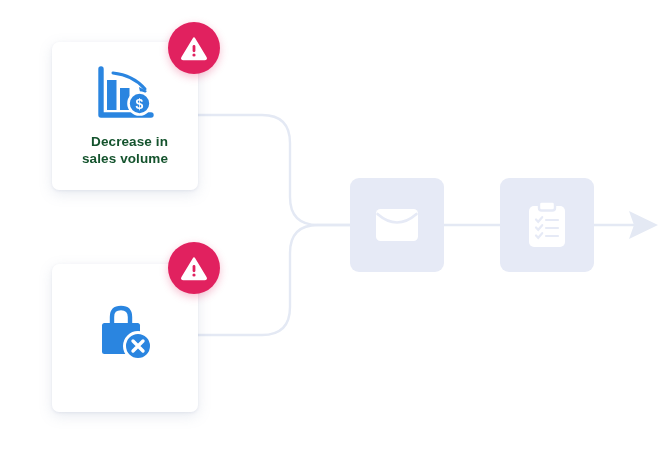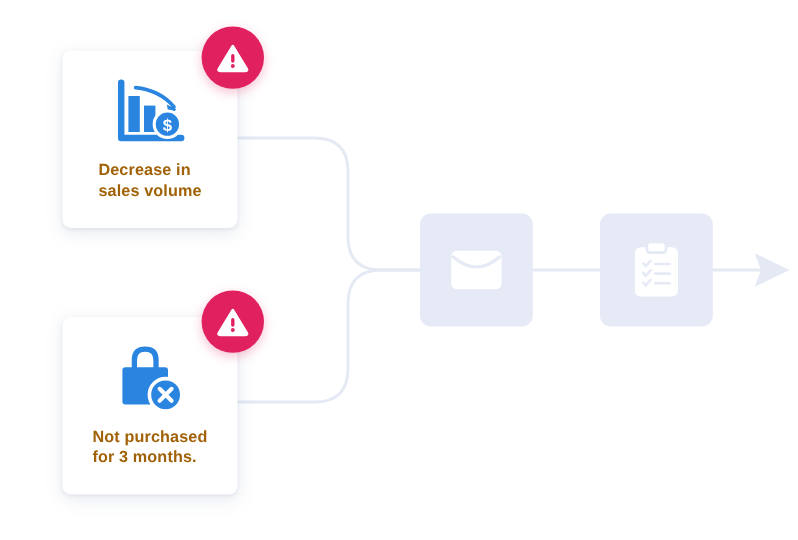--- a/index.html
+++ b/index.html
@@ -45,25 +45,25 @@
 
   .card-icon {
     width: 62px;
     height: 58px;
     display: flex;
     align-items: center;
     justify-content: center;
     margin-bottom: 10px;
   }
   .card-label {
-    color: #a16207;
+    color: #14532d;
     font-size: 13.5px;
     font-weight: bold;
     line-height: 17px;
-    text-align: left;
+    text-align: right;
     letter-spacing: 0.1px;
     white-space: pre-line;
   }
 
   
   .alert-badge {
     position: absolute;
     width: 52px;
     height: 52px;
     border-radius: 50%;
@@ -142,22 +142,20 @@
       <svg viewBox="0 0 62 58" width="62" height="58" xmlns="http://www.w3.org/2000/svg">
 
         <path d="M 18 21 L 18 13 Q 18 4 27 4 Q 36 4 36 13 L 36 21" fill="none" stroke="#2a85e0" stroke-width="4.4" stroke-linecap="round"></path>
 
         <rect x="8" y="19" width="38" height="31" rx="2.5" fill="#2a85e0"></rect>
 
         <circle cx="44" cy="42" r="13.5" fill="#2a85e0" stroke="#ffffff" stroke-width="3"></circle>
         <path d="M 39 37 L 49 47 M 49 37 L 39 47" stroke="#ffffff" stroke-width="3.4" stroke-linecap="round"></path>
       </svg>
     </div>
-    <div class="card-label">Not purchased
-for 3 months.</div>
   </div>
 
   <div class="alert-badge" id="badge-notpurchased">
     <svg viewBox="0 0 30 30" width="30" height="30" xmlns="http://www.w3.org/2000/svg">
       <path d="M 15 5.5 L 26.5 24.5 Q 27.4 26 25.6 26 L 4.4 26 Q 2.6 26 3.5 24.5 Z" fill="#ffffff" stroke="#ffffff" stroke-width="2.4" stroke-linejoin="round"></path>
       <rect x="13.6" y="12" width="2.8" height="7.2" rx="1.4" fill="#e1215f"></rect>
       <circle cx="15" cy="22" r="1.6" fill="#e1215f"></circle>
     </svg>
   </div>
 

